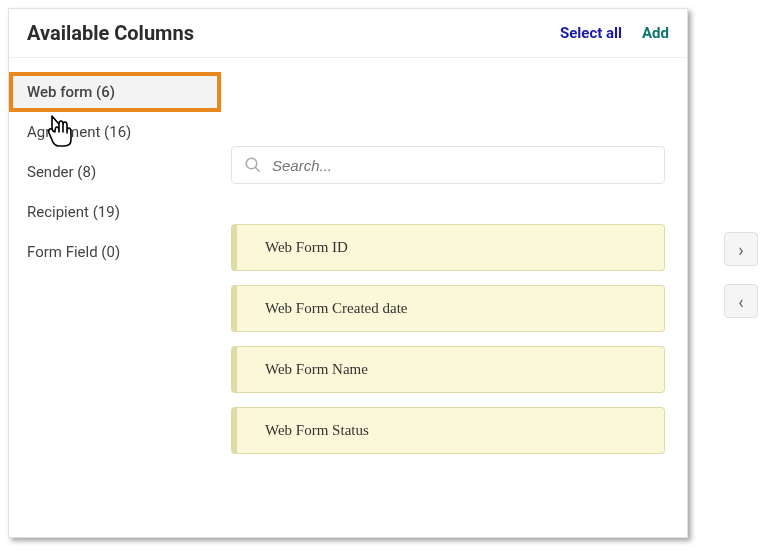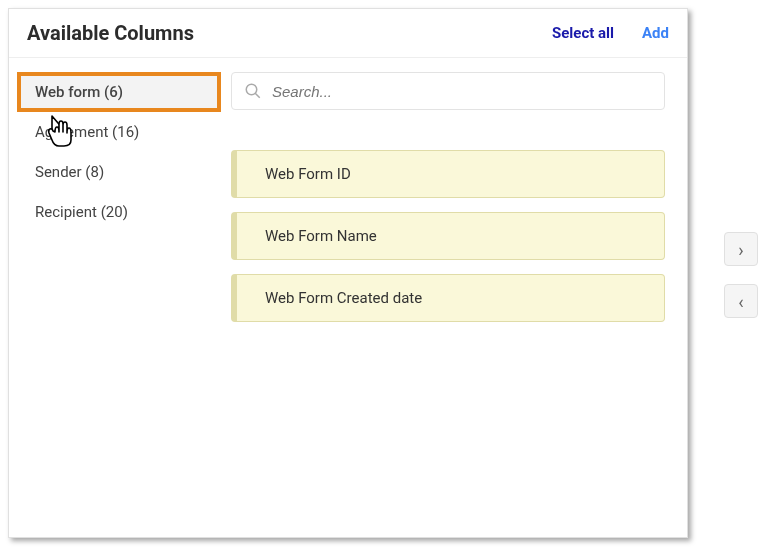--- a/index.html
+++ b/index.html
@@ -29,57 +29,57 @@
     border-bottom: 1px solid #eee;
   }
   .title {
     font-size: 20px;
     font-weight: 700;
     color: #2c2c2c;
     flex: 1;
   }
   .header-actions {
     display: flex;
-    gap: 28px;
+    gap: 20px;
   }
   .link-btn {
     font-size: 15px;
     font-weight: 700;
     cursor: pointer;
   }
   .link-primary { color: #1a1aaa; }
-  .link-muted { color: #3b82f6; }
+  .link-muted { color: #0f766e; }
   .body {
     display: flex;
     flex: 1;
     overflow: hidden;
   }
   .sidebar {
     width: 212px;
     padding: 14px 0;
   }
   .cat-item {
     padding: 11px 18px;
     font-size: 15px;
     color: #444;
     cursor: pointer;
     position: relative;
-    margin-left: 8px;
   }
   .cat-item.selected {
     background: #f3f3f3;
     outline: 4px solid #e8871e;
     outline-offset: -4px;
     font-weight: 500;
   }
   .main {
     flex: 1;
     padding: 14px 22px 9px 10px;
     display: flex;
     flex-direction: column;
+    justify-content: center;
   }
   .search-box {
     display: flex;
     align-items: center;
     border: 1px solid #e3e3e3;
     border-radius: 4px;
     height: 38px;
     padding: 0 12px;
     gap: 10px;
     margin-bottom: 40px;
@@ -92,20 +92,21 @@
     color: #999;
     flex: 1;
     background: transparent;
   }
   .search-box svg { flex-shrink: 0; }
   .col-list {
     display: flex;
     flex-direction: column;
     gap: 14px;
     overflow-y: auto;
+    font-family: Liberation Serif, serif;
   }
   .col-item {
     background: #faf8d9;
     border: 1px solid #e0dca8;
     border-left: 6px solid #e0dca8;
     border-radius: 4px;
     padding: 14px 28px;
     font-size: 15px;
     color: #333;
     cursor: pointer;
@@ -150,35 +151,39 @@
       <div class="cat-item selected">
         <span>Web form (6)</span>
       </div>
       <div class="cat-item">
         <span>Agreement (16)</span>
       </div>
       <div class="cat-item">
         <span>Sender (8)</span>
       </div>
       <div class="cat-item">
-        <span>Recipient (20)</span>
+        <span>Recipient (19)</span>
+      </div>
+      <div class="cat-item">
+        <span>Form Field (0)</span>
       </div>
     </div>
     <div class="main">
       <div class="search-box">
         <svg width="18" height="18" viewBox="0 0 24 24" fill="none" stroke="#aaa" stroke-width="2">
             <circle cx="10" cy="10" r="7"></circle>
             <line x1="21" y1="21" x2="15" y2="15"></line>
           </svg>
         <input type="text" placeholder="Search..." style="">
       </div>
       <div class="col-list">
         <div class="col-item"><span>Web Form ID</span></div>
+        <div class="col-item"><span>Web Form Created date</span></div>
         <div class="col-item"><span>Web Form Name</span></div>
-        <div class="col-item"><span>Web Form Created date</span></div>
+        <div class="col-item"><span>Web Form Status</span></div>
       </div>
     </div>
   </div>
 </div>
 
 <div class="side-btn side-next">
   <span>›</span>
 </div>
 <div class="side-btn side-prev">
   <span>‹</span>

